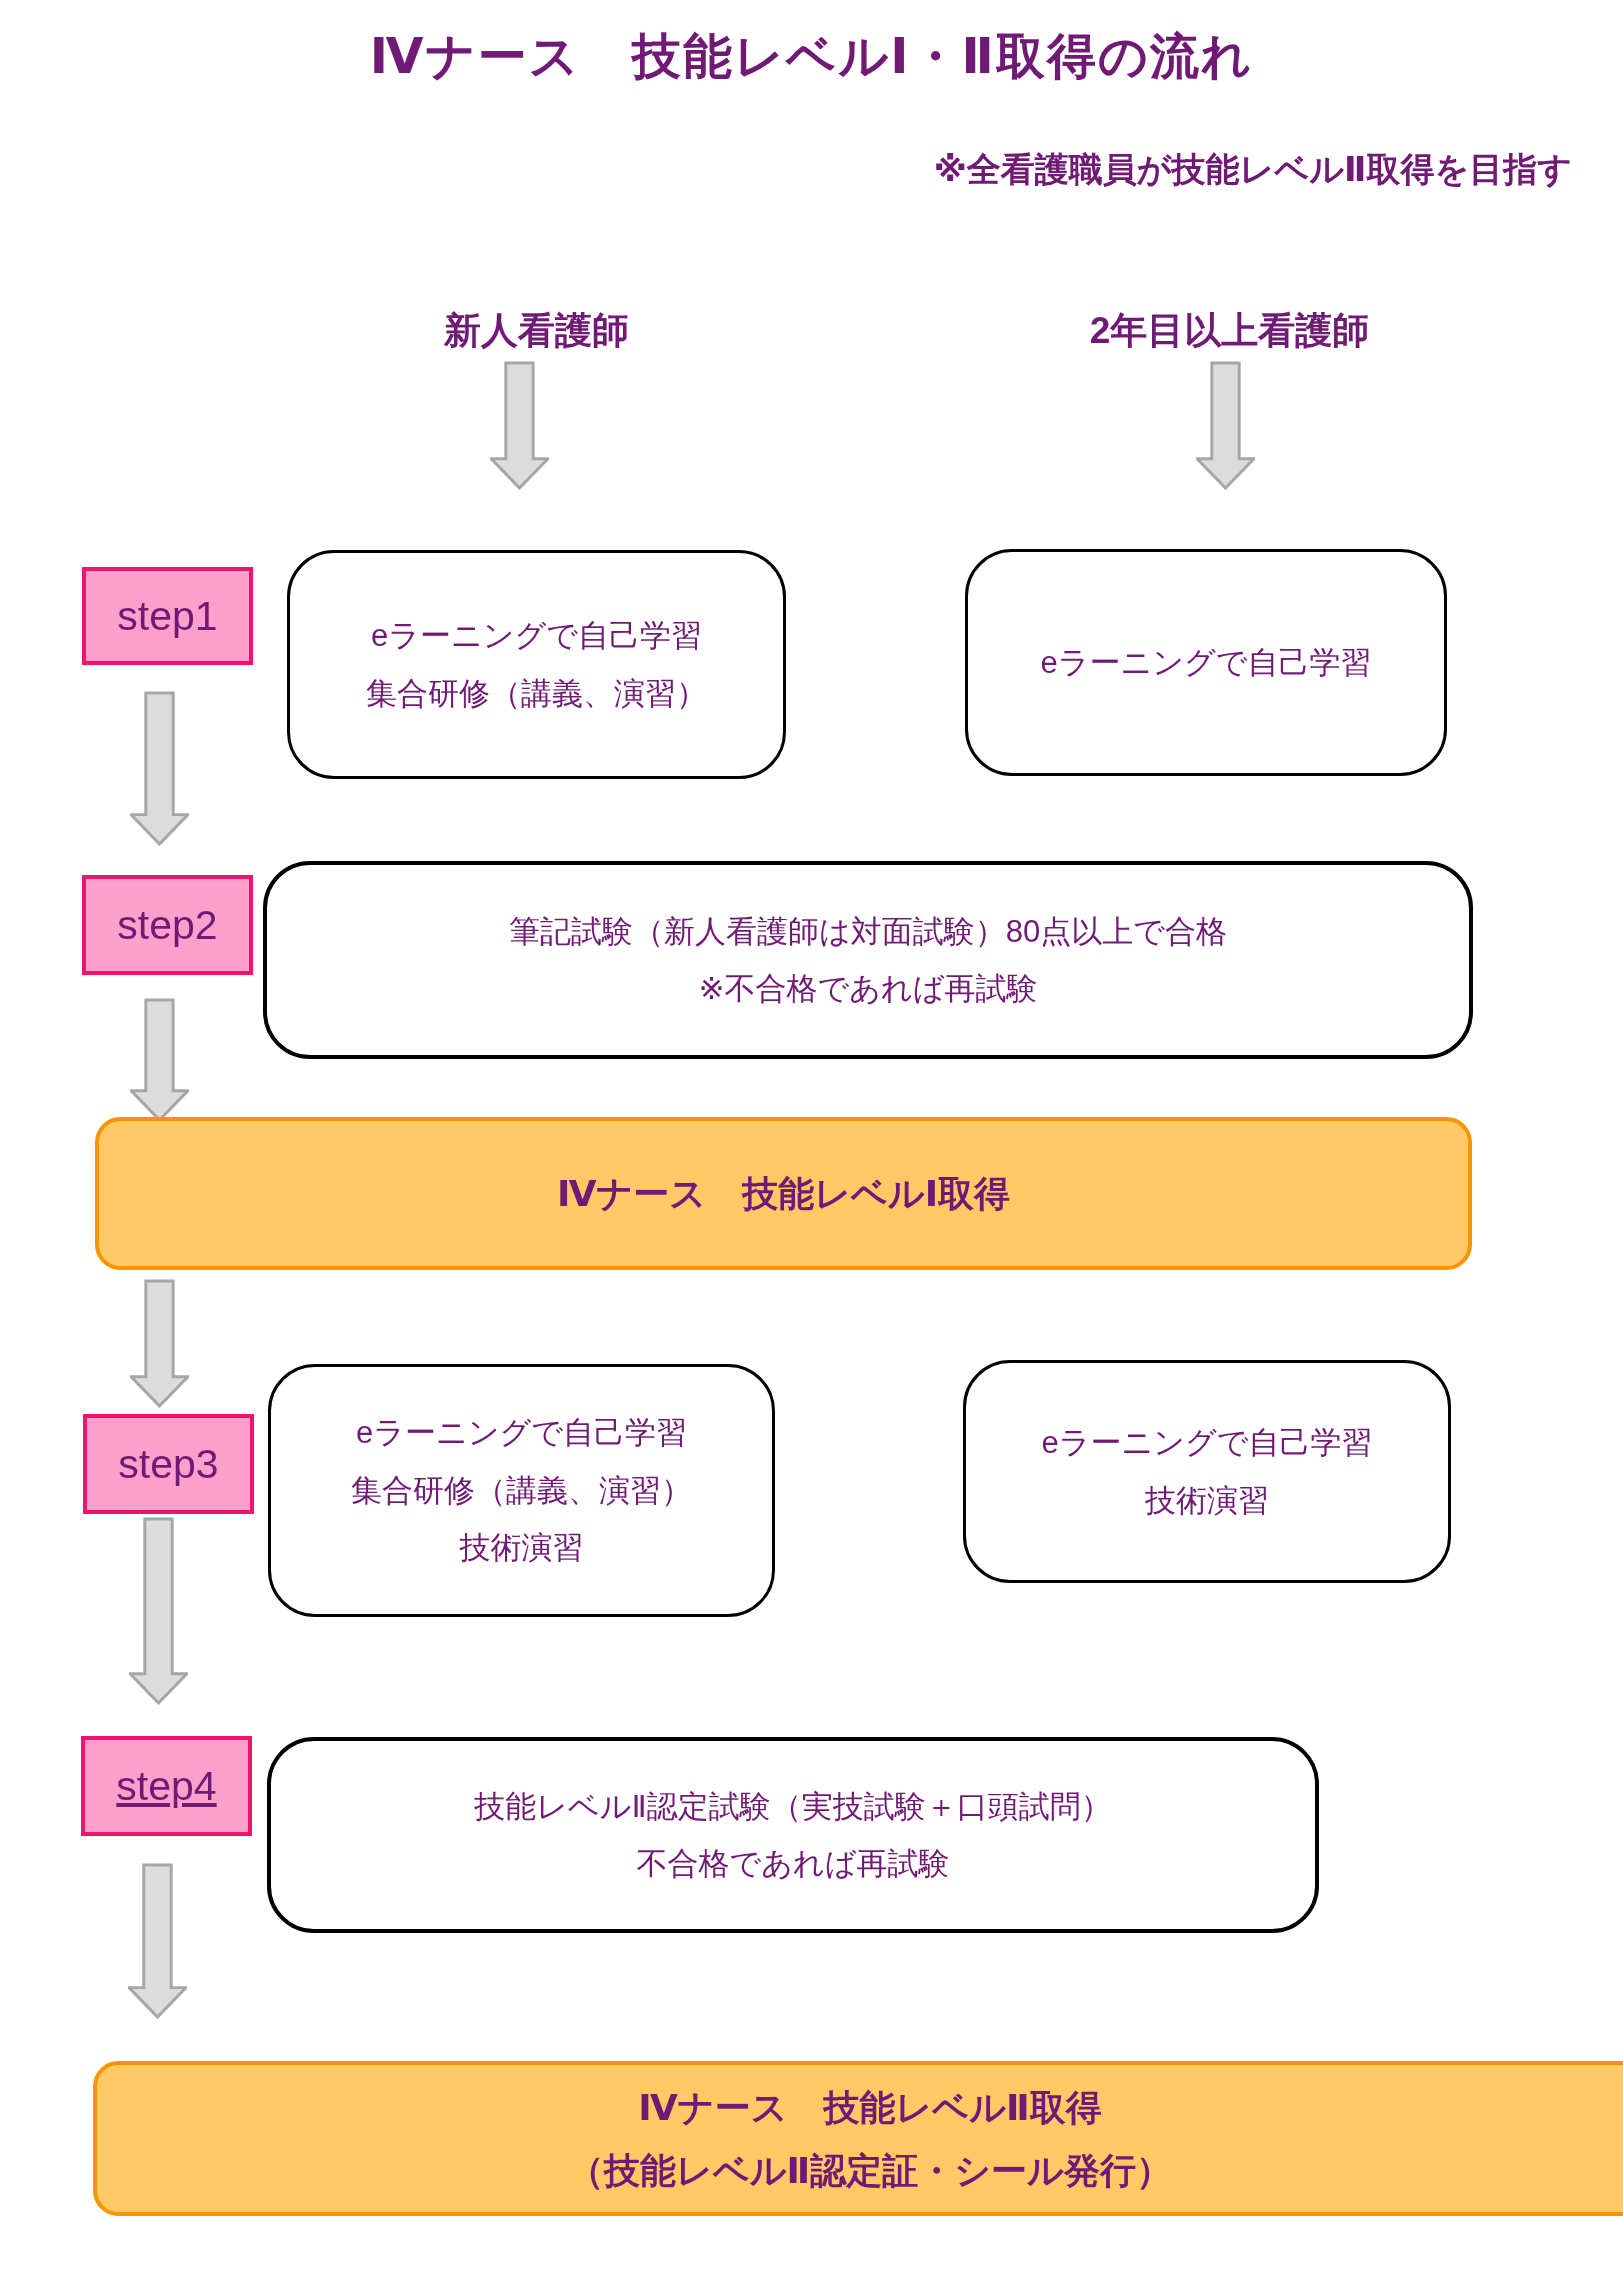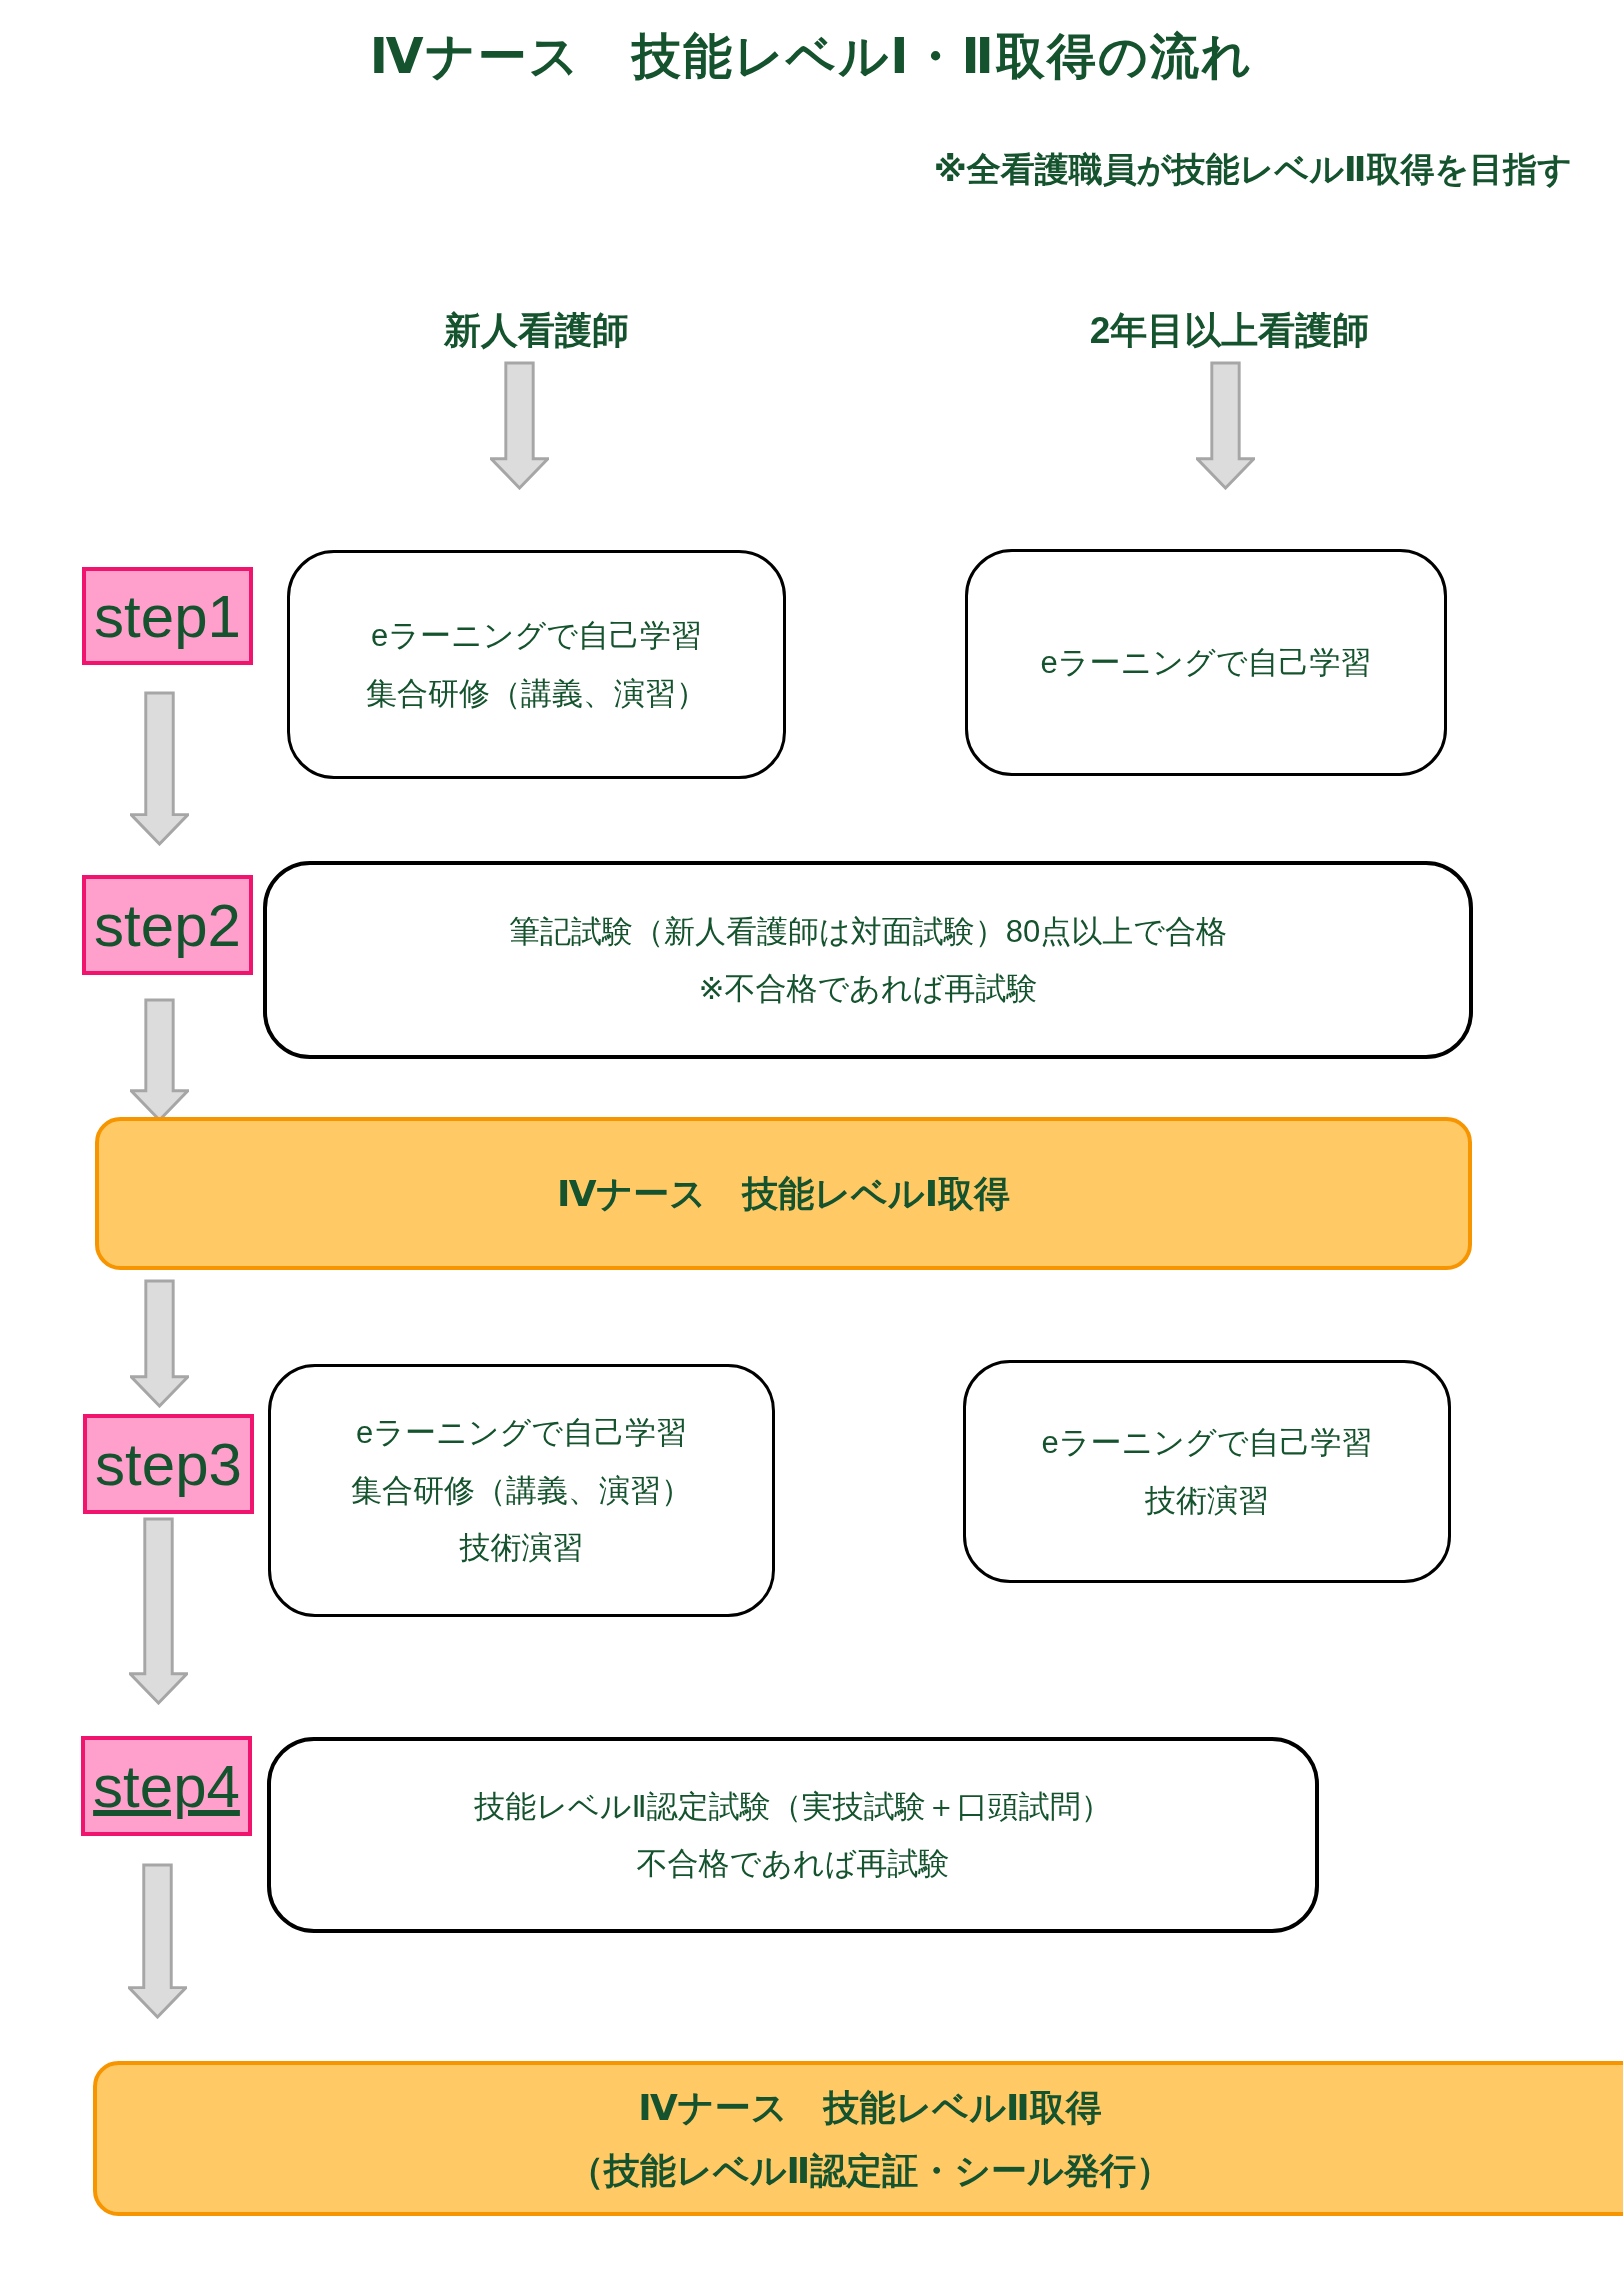--- a/index.html
+++ b/index.html
@@ -2,21 +2,21 @@
 <html><head>
 <meta charset="utf-8">
 <style>
   html, body { margin: 0; padding: 0; background: #ffffff; }
   .canvas {
     position: relative;
     width: 1623px;
     height: 2278px;
     background: #ffffff;
     font-family: "Liberation Sans", "DejaVu Sans", sans-serif;
-    color: #14532d;
+    color: #701a75;
     overflow: hidden;
   }
   .page-title {
     position: absolute;
     left: 0; right: 0; top: 23.5px;
     text-align: center;
     font-size: 49px;
     font-weight: bold;
     letter-spacing: 2px;
   }
@@ -40,21 +40,21 @@
   .step-label {
     position: absolute;
     width: 171px;
     height: 98px;
     background: #FF9FCB;
     border: 4.9px solid #F0146E;
     box-sizing: border-box;
     display: flex;
     align-items: center;
     justify-content: center;
-    font-size: 60px;
+    font-size: 41px;
   }
   .rbox {
     position: absolute;
     background: #ffffff;
     border: 3.9px solid #000000;
     border-radius: 47px;
     box-sizing: border-box;
     display: flex;
     flex-direction: column;
     align-items: center;

